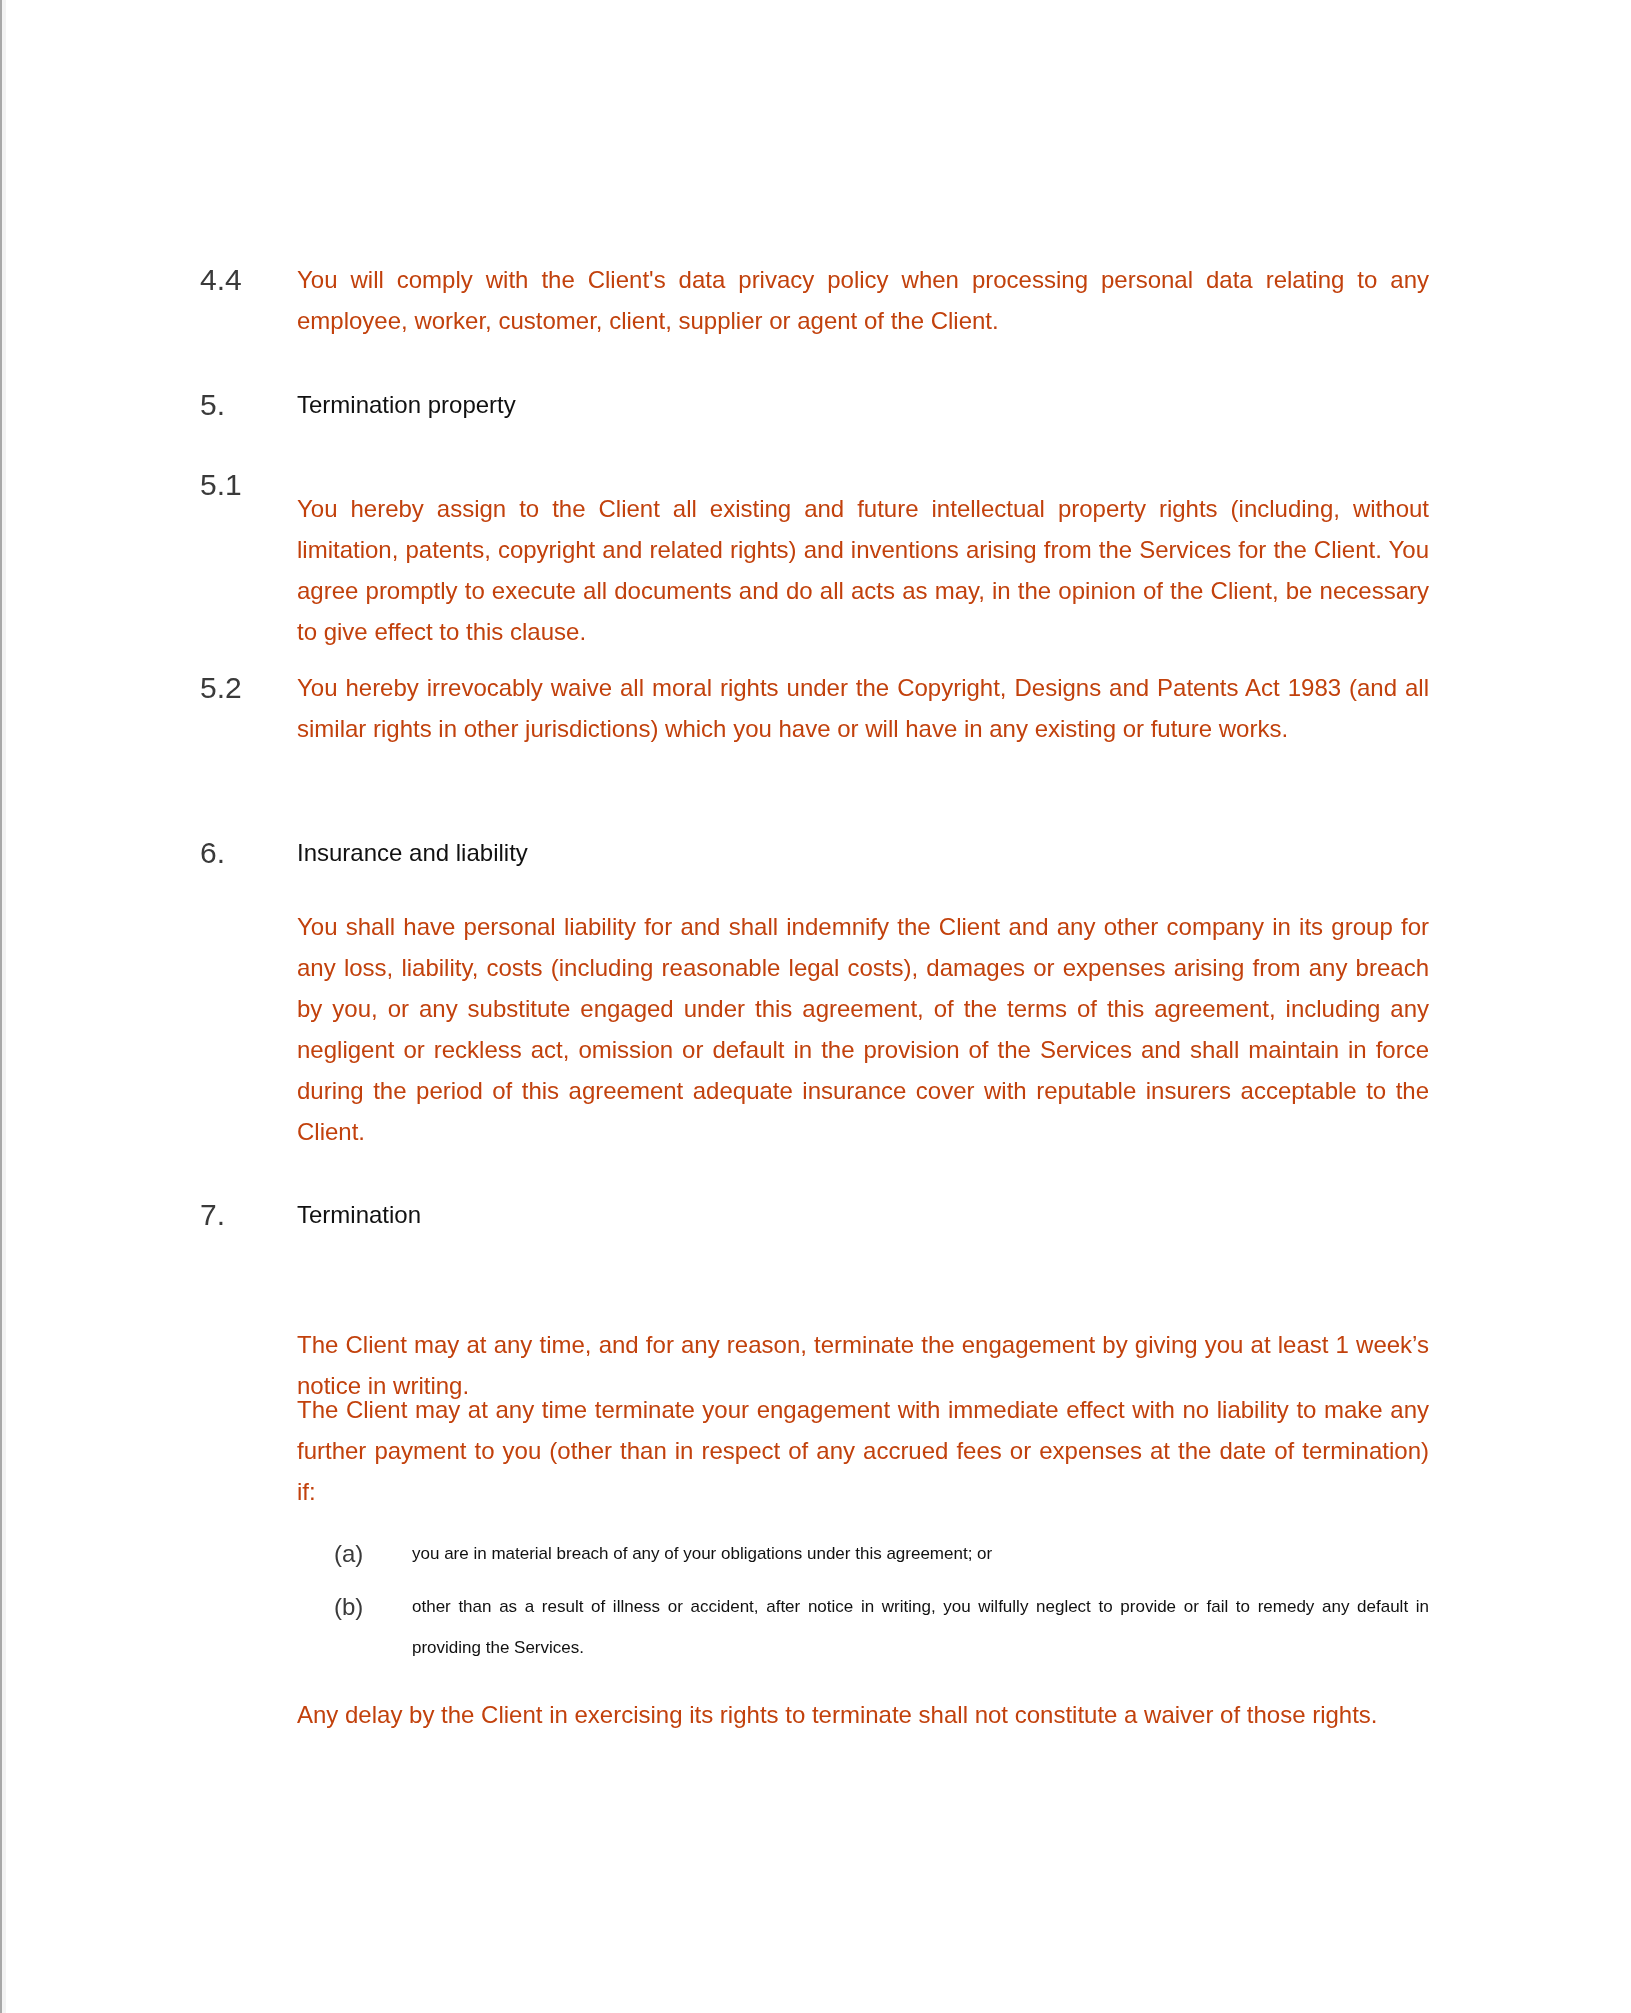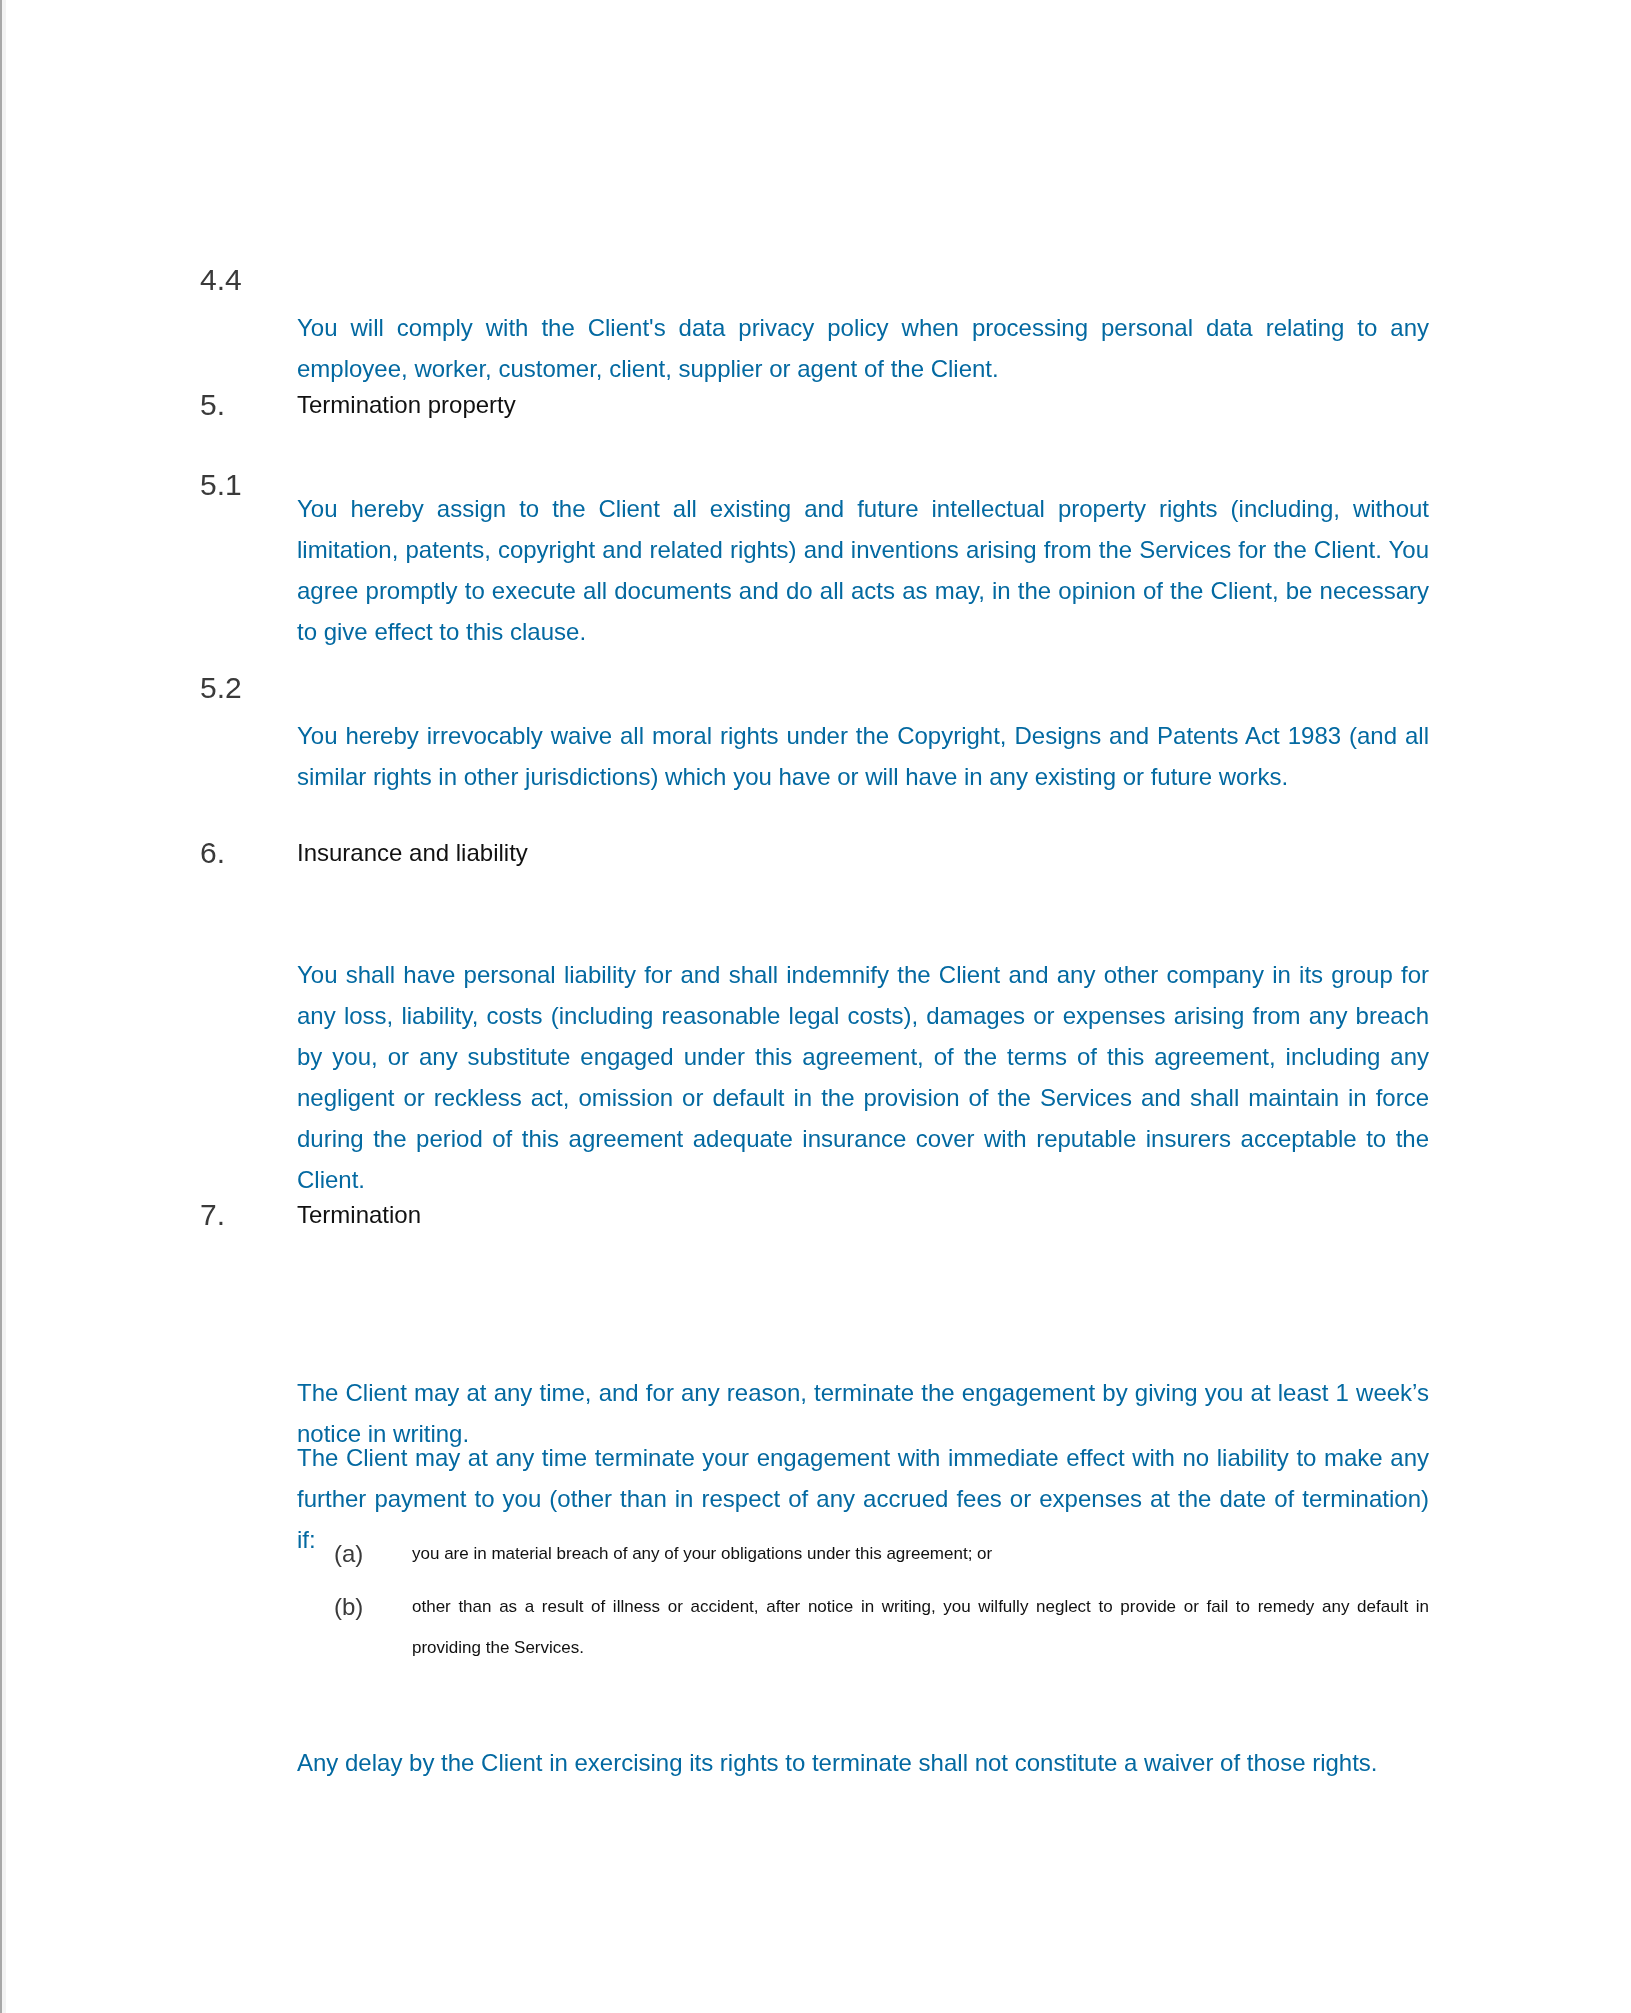--- a/index.html
+++ b/index.html
@@ -21,22 +21,22 @@
     font-size: 30px; line-height: 41px; color: #3a3a3a;
     white-space: nowrap;
   }
   .sub-num {
     position: absolute; left: 334px;
     font-size: 24px; line-height: 41px; color: #3a3a3a;
     white-space: nowrap;
   }
   .para {
     position: absolute; left: 297px; width: 1132px;
-    font-size: 24px; line-height: 41px; color: #0369a1;
-    text-align: justify; text-align-last: left; margin-top: 48px;
+    font-size: 24px; line-height: 41px; color: #c2410c;
+    text-align: justify; text-align-last: left;
   }
   .sub-para {
     position: absolute; left: 412px; width: 1017px;
     font-size: 17px; line-height: 41px; color: #111111;
     text-align: justify; text-align-last: left;
   }
   .heading {
     position: absolute; left: 297px;
     font-size: 24px; line-height: 41px; color: #111111;
     white-space: nowrap;
@@ -50,21 +50,21 @@
 
 <main>
 
   <div class="num" style="top:259px">4.4</div>
   <div class="para" style="top:259px">You will comply with the Client's data privacy policy when processing personal data relating to any employee, worker, customer, client, supplier or agent of the Client.</div>
 
   <div class="num" style="top:384px">5.</div>
   <div class="heading" style="top:384px">Termination property</div>
 
   <div class="num" style="top:464px">5.1</div>
-  <div class="para" style="top:440px">You hereby assign to the Client all existing and future intellectual property rights (including, without limitation, patents, copyright and related rights) and inventions arising from the Services for the Client. You agree promptly to execute all documents and do all acts as may, in the opinion of the Client, be necessary to give effect to this clause.</div>
+  <div class="para" style="top:488px">You hereby assign to the Client all existing and future intellectual property rights (including, without limitation, patents, copyright and related rights) and inventions arising from the Services for the Client. You agree promptly to execute all documents and do all acts as may, in the opinion of the Client, be necessary to give effect to this clause.</div>
 
   <div class="num" style="top:667px">5.2</div>
   <div class="para" style="top:667px">You hereby irrevocably waive all moral rights under the Copyright, Designs and Patents Act 1983 (and all similar rights in other jurisdictions) which you have or will have in any existing or future works.</div>
 
   <div class="num" style="top:832px">6.</div>
   <div class="heading" style="top:832px">Insurance and liability</div>
   <div class="para" style="top:906px">You shall have personal liability for and shall indemnify the Client and any other company in its group for any loss, liability, costs (including reasonable legal costs), damages or expenses arising from any breach by you, or any substitute engaged under this agreement, of the terms of this agreement, including any negligent or reckless act, omission or default in the provision of the Services and shall maintain in force during the period of this agreement adequate insurance cover with reputable insurers acceptable to the Client.</div>
 
   <div class="num" style="top:1194px">7.</div>
   <div class="heading" style="top:1194px">Termination</div>

